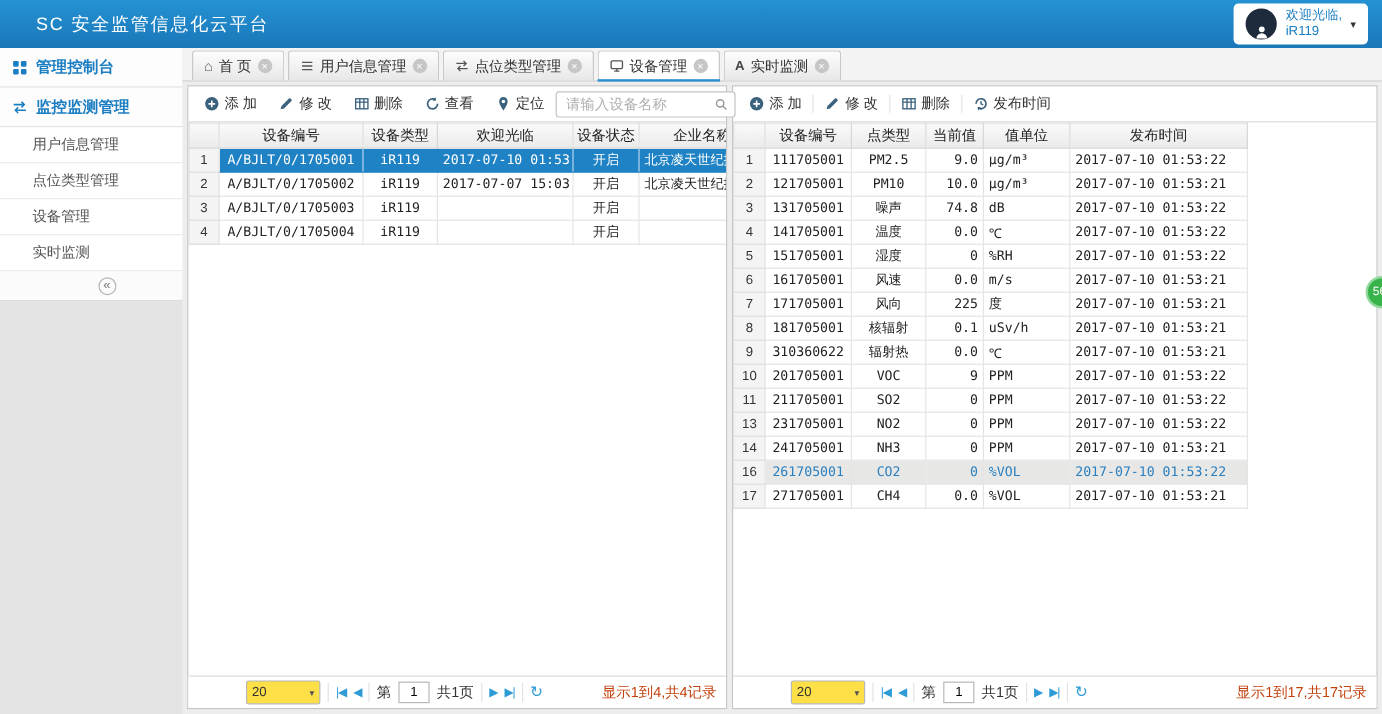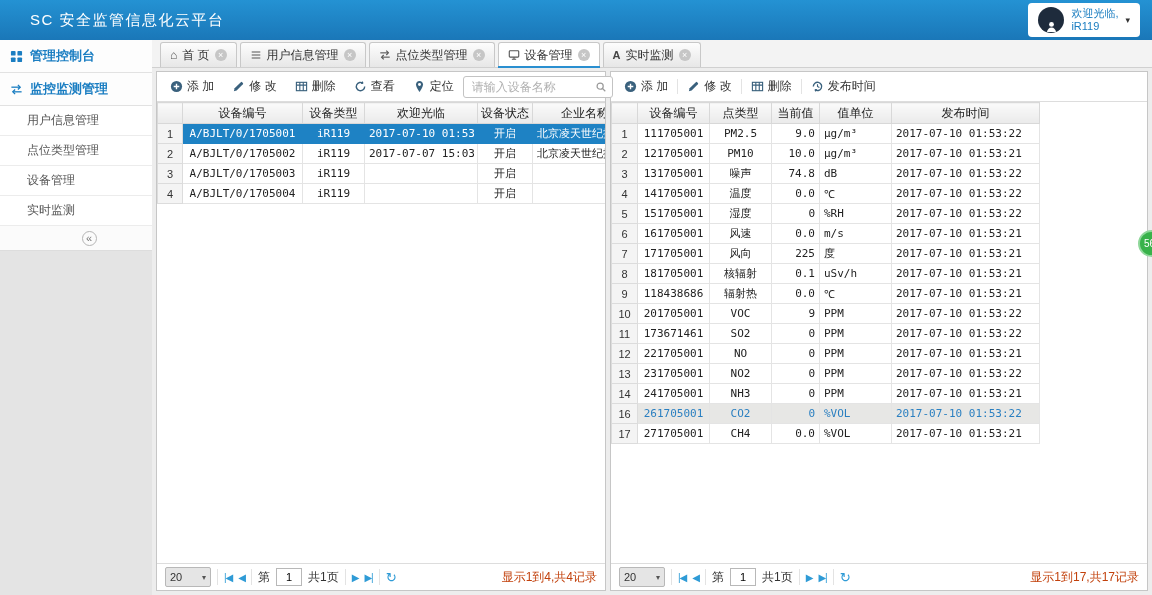--- a/index.html
+++ b/index.html
@@ -55,21 +55,21 @@
   table.grid td.rownum{background:#f4f4f4;border-color:#dcdcdc;text-align:center;font-family:"Liberation Sans",sans-serif;color:#333;}
   tr.sel-blue td:not(.rownum){background:#1e82c4;color:#fff;border-color:#1e82c4;}
   tr.sel-grey td:not(.rownum){background:#e7e7e5;color:#2a7fc0;}
   .tbl-left td:nth-child(2),.tbl-left td:nth-child(3),.tbl-left td:nth-child(4),.tbl-left td:nth-child(5){text-align:center;}
   .tbl-left td:nth-child(6){text-align:left;}
   .tbl-right td:nth-child(2),.tbl-right td:nth-child(3){text-align:center;}
   .tbl-right td:nth-child(4){text-align:right;}
   .tbl-right td:nth-child(5),.tbl-right td:nth-child(6){text-align:left;}
 
   .pager{height:27px;flex:none;border-top:1px solid #ddd;background:#fff;display:flex;align-items:center;gap:6px;padding:0 8px;font-size:12px;color:#333;}
-  .size-select{width:46px;height:20px;border:1px solid #b8b8b8;border-radius:2px;display:flex;align-items:center;justify-content:space-between;padding:0 4px;font-size:11px;background:#e5e5e5;cursor:pointer;}
+  .size-select{width:62px;height:20px;border:1px solid #b8b8b8;border-radius:2px;display:flex;align-items:center;justify-content:space-between;padding:0 4px;font-size:11px;background:#fde047;cursor:pointer;margin-left:40px;}
   .sel-caret{font-size:8px;color:#555;}
   .pg-btn{color:#2f9bd6;font-size:10px;cursor:pointer;letter-spacing:-1px;}
   .pg-refresh{font-size:13px;letter-spacing:0;}
   .pg-sep{width:1px;height:16px;background:#e3e3e3;}
   .pg-input{width:26px;height:18px;border:1px solid #b8b8b8;text-align:center;font-size:11px;outline:none;}
   .pager-summary{margin-left:auto;font-size:12px;color:#c2410c;}
 
   .float-badge{position:absolute;top:230px;right:-13px;width:27px;height:27px;border-radius:50%;background:#38b24a;border:2px solid #8fd79a;color:#fff;font-size:10px;display:flex;align-items:center;padding-left:4px;z-index:20;cursor:pointer;}
 
   .i14{width:13px;height:13px;display:block;flex:none;}
@@ -412,49 +412,41 @@
               <tr>
                 <td class="rownum">8</td>
                 <td>181705001</td>
                 <td>核辐射</td>
                 <td>0.1</td>
                 <td>uSv/h</td>
                 <td>2017-07-10 01:53:21</td>
               </tr>
               <tr>
                 <td class="rownum">9</td>
-                <td>118438686</td>
+                <td>310360622</td>
                 <td>辐射热</td>
                 <td>0.0</td>
                 <td>℃</td>
                 <td>2017-07-10 01:53:21</td>
               </tr>
               <tr>
                 <td class="rownum">10</td>
                 <td>201705001</td>
                 <td>VOC</td>
                 <td>9</td>
                 <td>PPM</td>
                 <td>2017-07-10 01:53:22</td>
               </tr>
               <tr>
                 <td class="rownum">11</td>
-                <td>173671461</td>
+                <td>211705001</td>
                 <td>SO2</td>
                 <td>0</td>
                 <td>PPM</td>
                 <td>2017-07-10 01:53:22</td>
-              </tr>
-              <tr>
-                <td class="rownum">12</td>
-                <td>221705001</td>
-                <td>NO</td>
-                <td>0</td>
-                <td>PPM</td>
-                <td>2017-07-10 01:53:21</td>
               </tr>
               <tr>
                 <td class="rownum">13</td>
                 <td>231705001</td>
                 <td>NO2</td>
                 <td>0</td>
                 <td>PPM</td>
                 <td>2017-07-10 01:53:22</td>
               </tr>
               <tr>

